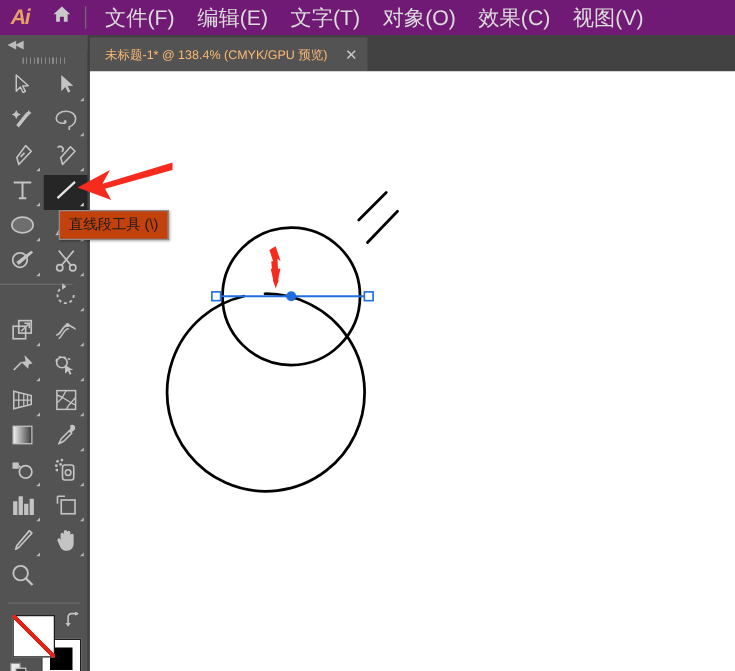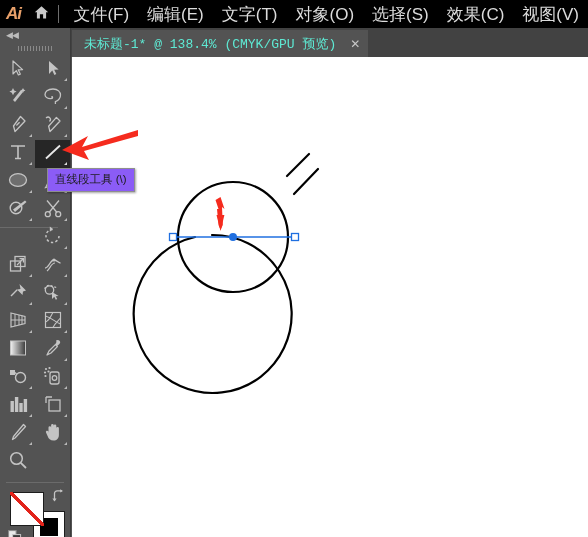--- a/index.html
+++ b/index.html
@@ -7,21 +7,21 @@
     width:588px;height:537px;overflow:hidden;
     background:#535353;
     font-family:"Liberation Sans","DejaVu Sans",sans-serif;
     -webkit-font-smoothing:antialiased;
   }
   #app{position:relative;width:588px;height:537px;}
 
   
   .menubar{
     position:absolute;left:0;top:0;width:588px;height:28px;
-    background:#000000;
+    background:#701a75;
     display:flex;align-items:center;
   }
   .ai-logo{
     width:32px;height:28px;display:flex;align-items:center;justify-content:center;
     color:#e8a06a;font-size:17px;font-weight:bold;font-style:italic;
     letter-spacing:-1px;
   }
   .home-btn{
     width:34px;height:28px;display:flex;align-items:center;justify-content:center;
   }
@@ -37,21 +37,21 @@
   .tabbar{
     position:absolute;left:0;top:28px;width:588px;height:29px;
     background:#424242;
   }
   .doc-tab{
     position:absolute;left:72px;top:2px;height:27px;
     background:#535353;
     display:flex;align-items:center;padding:0 8px 0 12px;
     box-sizing:border-box;
   }
-  .doc-tab-label{color:#5eead4;font-size:13px;white-space:nowrap;font-family:Liberation Mono, monospace;}
+  .doc-tab-label{color:#fdba74;font-size:10px;white-space:nowrap;}
   .doc-tab-close{
     color:#c8c8c8;font-size:12px;margin-left:14px;line-height:1;cursor:pointer;
   }
 
   
   .canvas-area{
     position:absolute;left:72px;top:57px;width:516px;height:480px;
     background:#ffffff;overflow:hidden;
   }
   .canvas-area svg{display:block;}
@@ -115,21 +115,21 @@
   .swap-arrow{
     position:absolute;right:5px;top:3px;width:14px;height:14px;
   }
   .tiny-default{
     position:absolute;left:8px;top:44px;width:14px;height:14px;
   }
 
   
   .tooltip{
     position:absolute;left:47px;top:168px;
-    background:#8b5cf6;border:1px solid #8e8e8e;
+    background:#c2410c;border:1px solid #8e8e8e;
     padding:3px 7px 4px 7px;
     font-size:11.5px;color:#1c1c1c;white-space:nowrap;
     box-shadow:1px 1px 2px rgba(0,0,0,.35);
     z-index:50;
   }
 
   
   .callout{
     position:absolute;left:60px;top:122px;width:80px;height:42px;
     z-index:45;pointer-events:none;
@@ -150,21 +150,20 @@
           <path d="M8.5 2.2 L15.2 8.3 L13.1 8.3 L13.1 14.4 L10.1 14.4 L10.1 10.3 L6.9 10.3 L6.9 14.4 L3.9 14.4 L3.9 8.3 L1.8 8.3 Z" fill="#c9c9c9"></path>
         </svg>
       </span>
     </div>
     <div class="menu-sep"></div>
     <div class="menu-items">
       <div class="menu-item">文件(F)</div>
       <div class="menu-item">编辑(E)</div>
       <div class="menu-item">文字(T)</div>
       <div class="menu-item">对象(O)</div>
-      <div class="menu-item">选择(S)</div>
       <div class="menu-item">效果(C)</div>
       <div class="menu-item">视图(V)</div>
     </div>
   </div>
 
   <div class="tabbar">
     <div class="doc-tab">
       <span class="doc-tab-label">未标题-1* @ 138.4% (CMYK/GPU 预览)</span>
       <span class="doc-tab-close">✕</span>
     </div>

